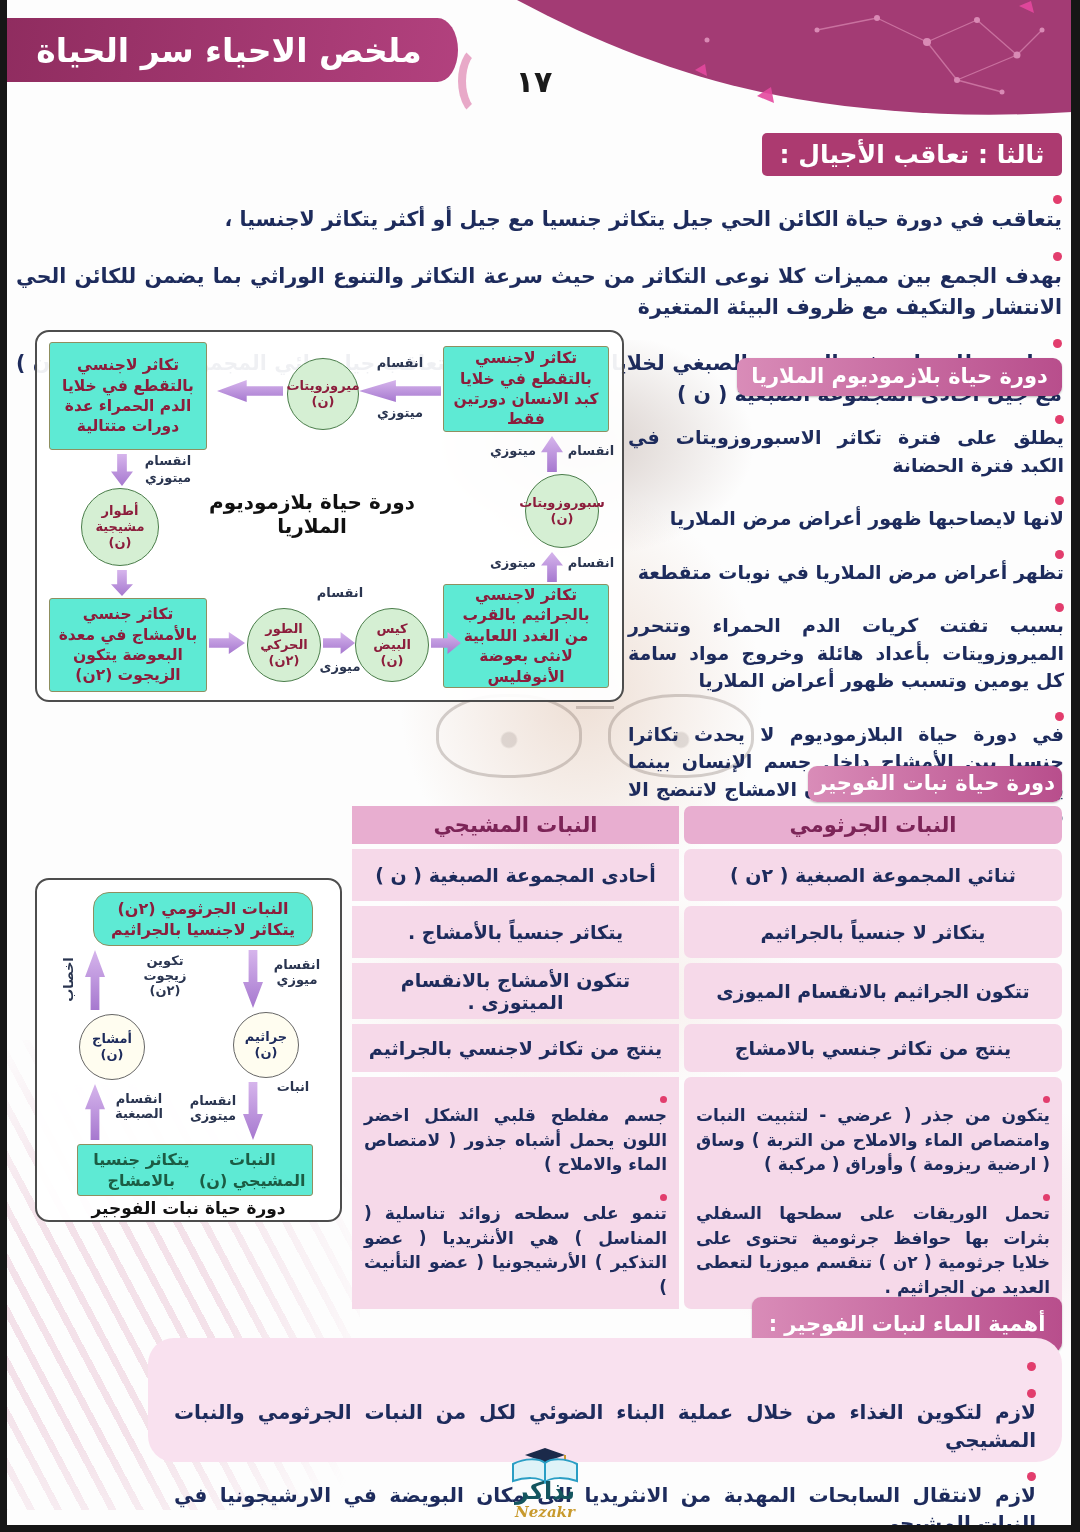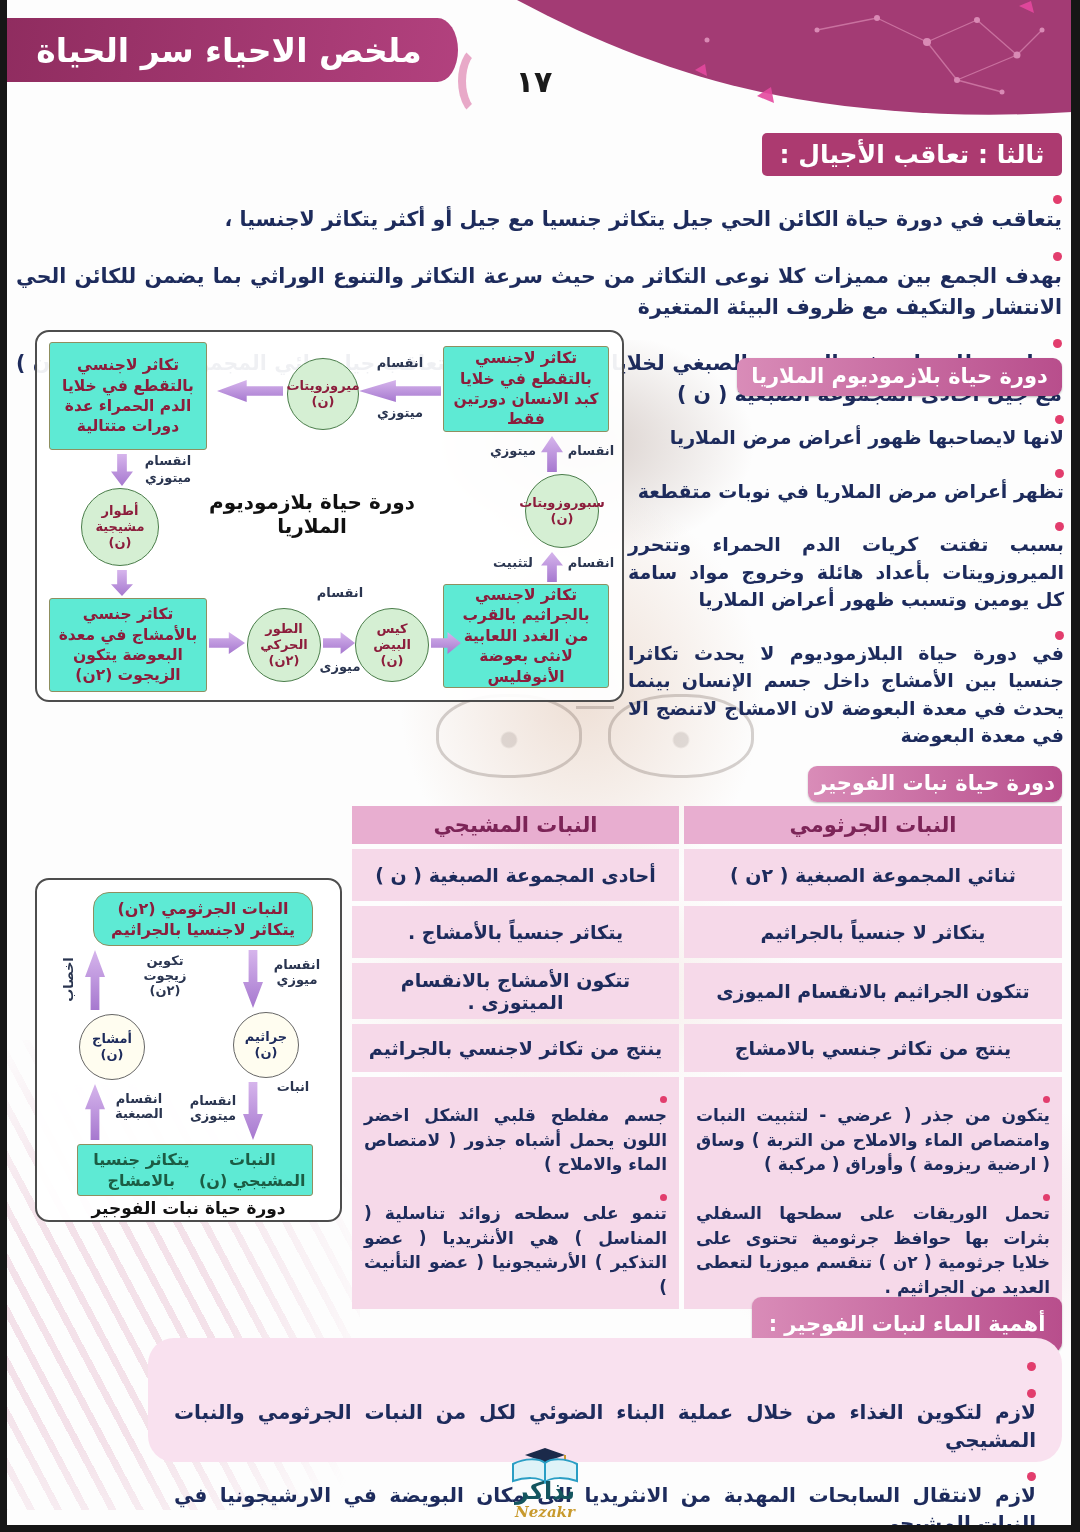--- a/index.html
+++ b/index.html
@@ -78,21 +78,21 @@
   .ybox2.sporo{color:#8c1d3c;}
   .ybox2.gameto{color:#1c5c44;}
   .rot{transform:rotate(-90deg);}
 
   
   .cmp-table{position:absolute;left:352px;top:806px;width:710px;display:flex;flex-direction:column;gap:5px;}
   .trow{display:flex;gap:5px;}
   .tcell{background:#f6d9e9;color:#1d2b5c;font-weight:bold;font-size:19px;
     display:flex;align-items:center;justify-content:center;text-align:center;
     padding:6px 10px;box-sizing:border-box;}
-  .cell-r{width:378px;flex:none;}
+  .cell-r{width:378px;flex:none;border-radius:7px;}
   .cell-l{flex:1;}
   .th{background:#e8aed0;color:#7c2457;font-size:21px;min-height:38px;}
   .rrow .tcell{min-height:52px;}
   .rrow4 .tcell{min-height:48px;}
   .tdetail .tcell{min-height:218px;flex-direction:column;align-items:stretch;justify-content:flex-start;
     gap:8px;font-size:17px;line-height:1.45;padding:10px 12px;text-align:justify;}
 
   
   .water-panel{position:absolute;left:148px;top:1338px;width:914px;height:124px;background:#f9e1ef;
     border-radius:26px;box-sizing:border-box;padding:13px 26px;display:flex;flex-direction:column;gap:7px;
@@ -210,29 +210,33 @@
     <div class="arrow up" style="left:504px;top:220px;width:22px;height:30px;"></div>
     <div class="arrow up" style="left:504px;top:104px;width:22px;height:36px;"></div>
 
     <div class="w" style="left:326px;top:24px;width:74px;">انقسام</div>
     <div class="w" style="left:326px;top:74px;width:74px;">ميتوزي</div>
     <div class="w" style="left:100px;top:122px;width:62px;">انقسام</div>
     <div class="w" style="left:100px;top:139px;width:62px;">ميتوزي</div>
     <div class="w" style="left:274px;top:254px;width:58px;">انقسام</div>
     <div class="w" style="left:276px;top:328px;width:54px;">ميوزى</div>
     <div class="w" style="left:528px;top:224px;width:52px;">انقسام</div>
-    <div class="w" style="left:450px;top:224px;width:52px;">لتثبيت</div>
+    <div class="w" style="left:450px;top:224px;width:52px;">ميتوزى</div>
     <div class="w" style="left:528px;top:112px;width:52px;">انقسام</div>
     <div class="w" style="left:450px;top:112px;width:52px;">ميتوزي</div>
 
     <div class="dcaption">دورة حياة بلازموديوم الملاريا</div>
   </div>
 
   <div class="sec-title pink-title malaria-title">دورة حياة بلازموديوم الملاريا</div>
   <div class="bullets malaria-bullets">
+    <div class="bullet">
+      <span class="dot"></span>
+      <span>يطلق على فترة تكاثر الاسبوروزويتات في الكبد فترة الحضانة</span>
+    </div>
     <div class="bullet">
       <span class="dot"></span>
       <span>لانها لايصاحبها ظهور أعراض مرض الملاريا</span>
     </div>
     <div class="bullet">
       <span class="dot"></span>
       <span>تظهر أعراض مرض الملاريا في نوبات متقطعة</span>
     </div>
     <div class="bullet">
       <span class="dot"></span>

